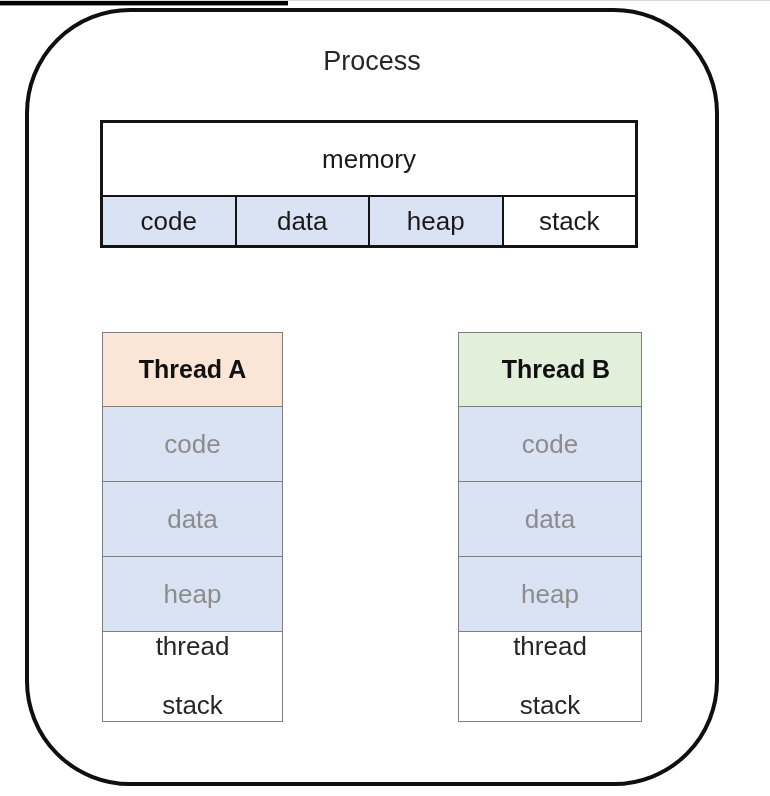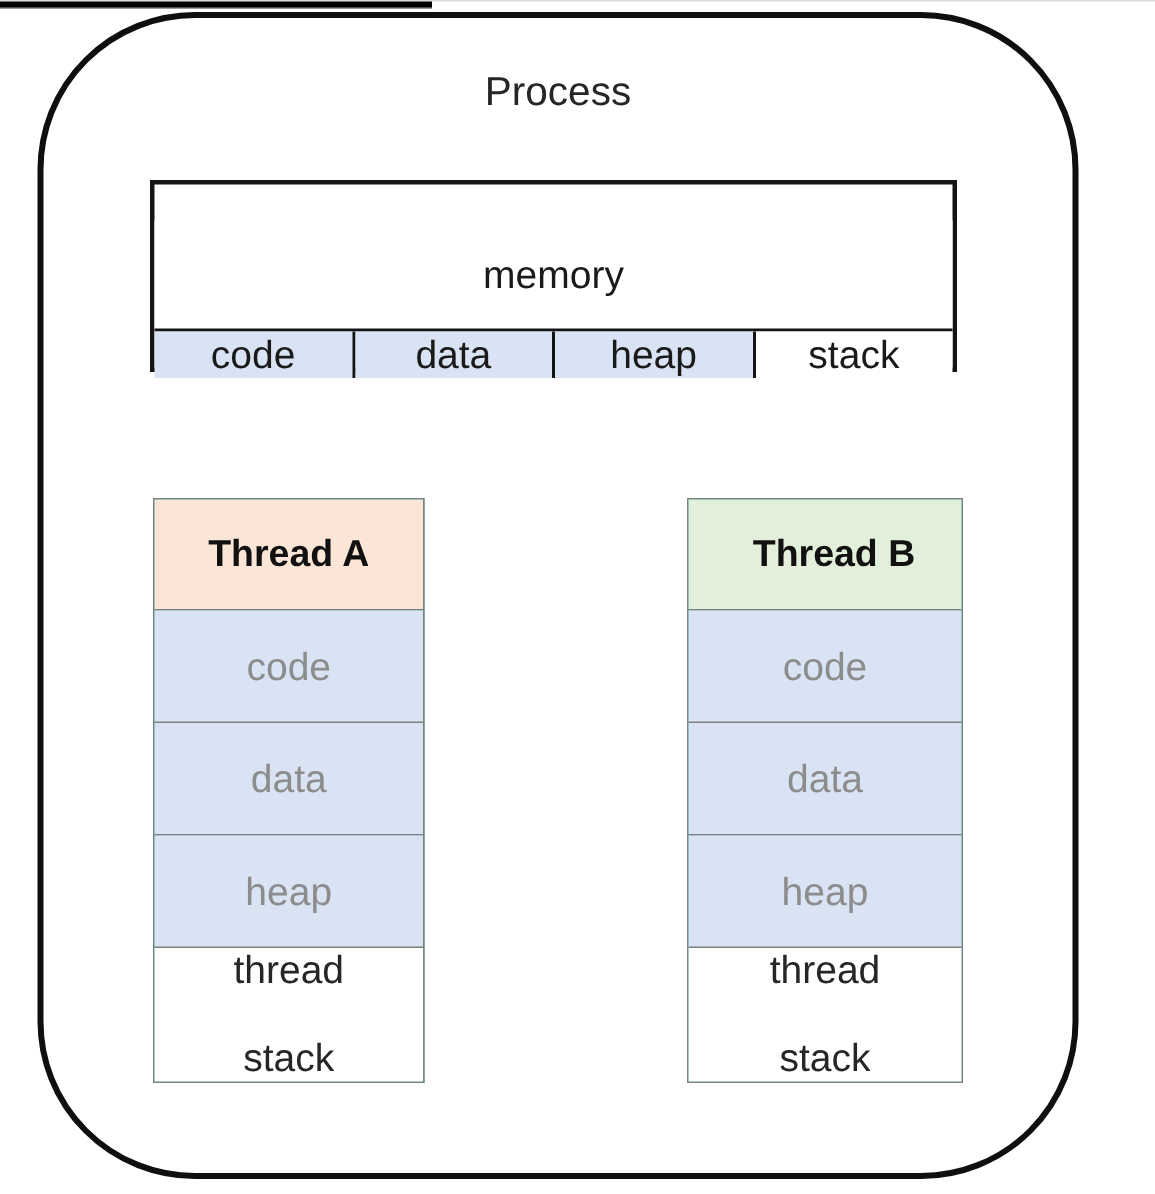--- a/index.html
+++ b/index.html
@@ -63,21 +63,20 @@
   }
   .memory-header {
     flex: 0 0 72px;
     border-bottom: 2px solid #141414;
     display: flex;
     align-items: center;
     justify-content: center;
     font-size: 26px;
     color: #1a1a1a;
     background: #ffffff;
-    margin-top: 24px;
   }
   .memory-cells {
     flex: 1 1 auto;
     display: flex;
   }
   .memory-cell {
     flex: 1 1 0;
     border-right: 2px solid #141414;
     display: flex;
     align-items: center;
@@ -89,21 +88,21 @@
 
   
   .thread-box {
     position: absolute;
     top: 332px;
     height: 390px;
     border: 1px solid #7f7f7f;
     box-sizing: border-box;
     display: flex;
     flex-direction: column;
-    background: #14b8a6;
+    background: #ec4899;
   }
   .thread-a { left: 102px; width: 181px; }
   .thread-b { left: 458px; width: 184px; }
 
   .thread-header {
     flex: 0 0 74px;
     border-bottom: 1px solid #7f7f7f;
     box-sizing: border-box;
     display: flex;
     align-items: center;

